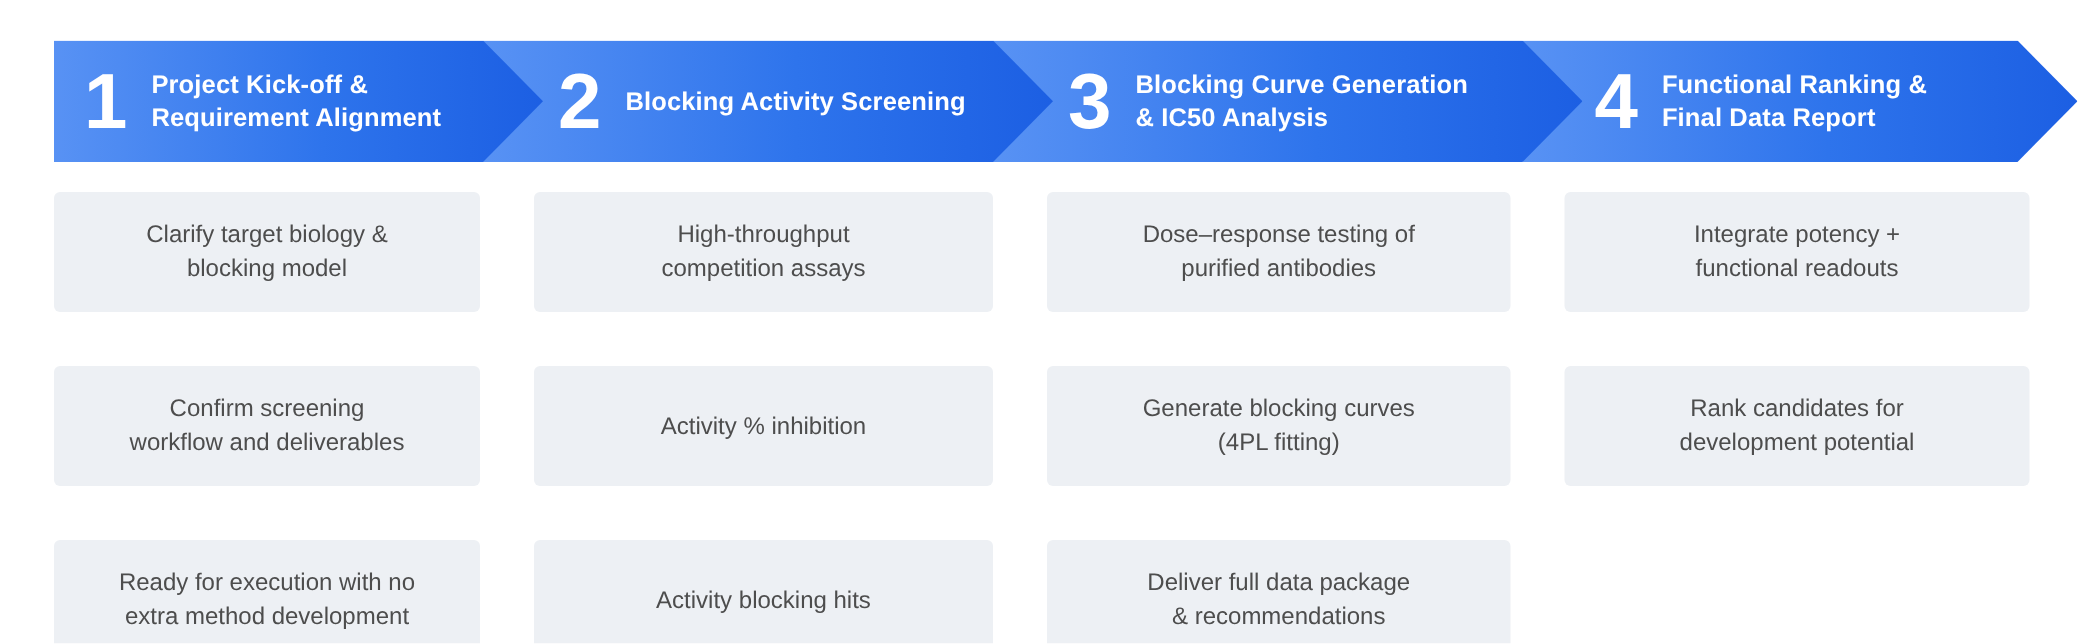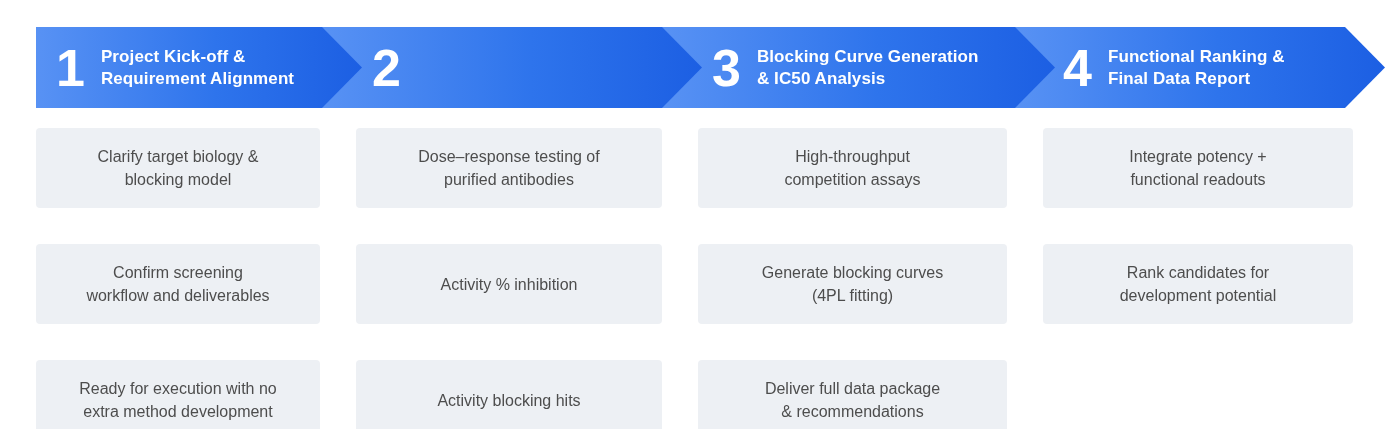--- a/index.html
+++ b/index.html
@@ -82,36 +82,37 @@
 
 <div class="canvas">
 
   <div class="arrow-band">
     <div class="arrow-seg seg1">
       <span class="seg-number">1</span>
       <span class="seg-title">Project Kick-off &amp;<br>Requirement Alignment</span>
     </div>
     <div class="arrow-seg seg2">
       <span class="seg-number">2</span>
+      <span class="seg-title">Blocking Activity Screening</span>
     </div>
     <div class="arrow-seg seg3">
       <span class="seg-number">3</span>
       <span class="seg-title">Blocking Curve Generation<br>&amp; IC50 Analysis</span>
     </div>
     <div class="arrow-seg seg4">
       <span class="seg-number">4</span>
       <span class="seg-title">Functional Ranking &amp;<br>Final Data Report</span>
     </div>
   </div>
 
   <div class="boxes">
 
     <div class="box">Clarify target biology &amp;<br>blocking model</div>
+    <div class="box">High-throughput<br>competition assays</div>
     <div class="box">Dose–response testing of<br>purified antibodies</div>
-    <div class="box">High-throughput<br>competition assays</div>
     <div class="box">Integrate potency +<br>functional readouts</div>
 
     <div class="box">Confirm screening<br>workflow and deliverables</div>
     <div class="box">Activity % inhibition</div>
     <div class="box">Generate blocking curves<br>(4PL fitting)</div>
     <div class="box">Rank candidates for<br>development potential</div>
 
     <div class="box">Ready for execution with no<br>extra method development</div>
     <div class="box">Activity blocking hits</div>
     <div class="box">Deliver full data package<br>&amp; recommendations</div>

